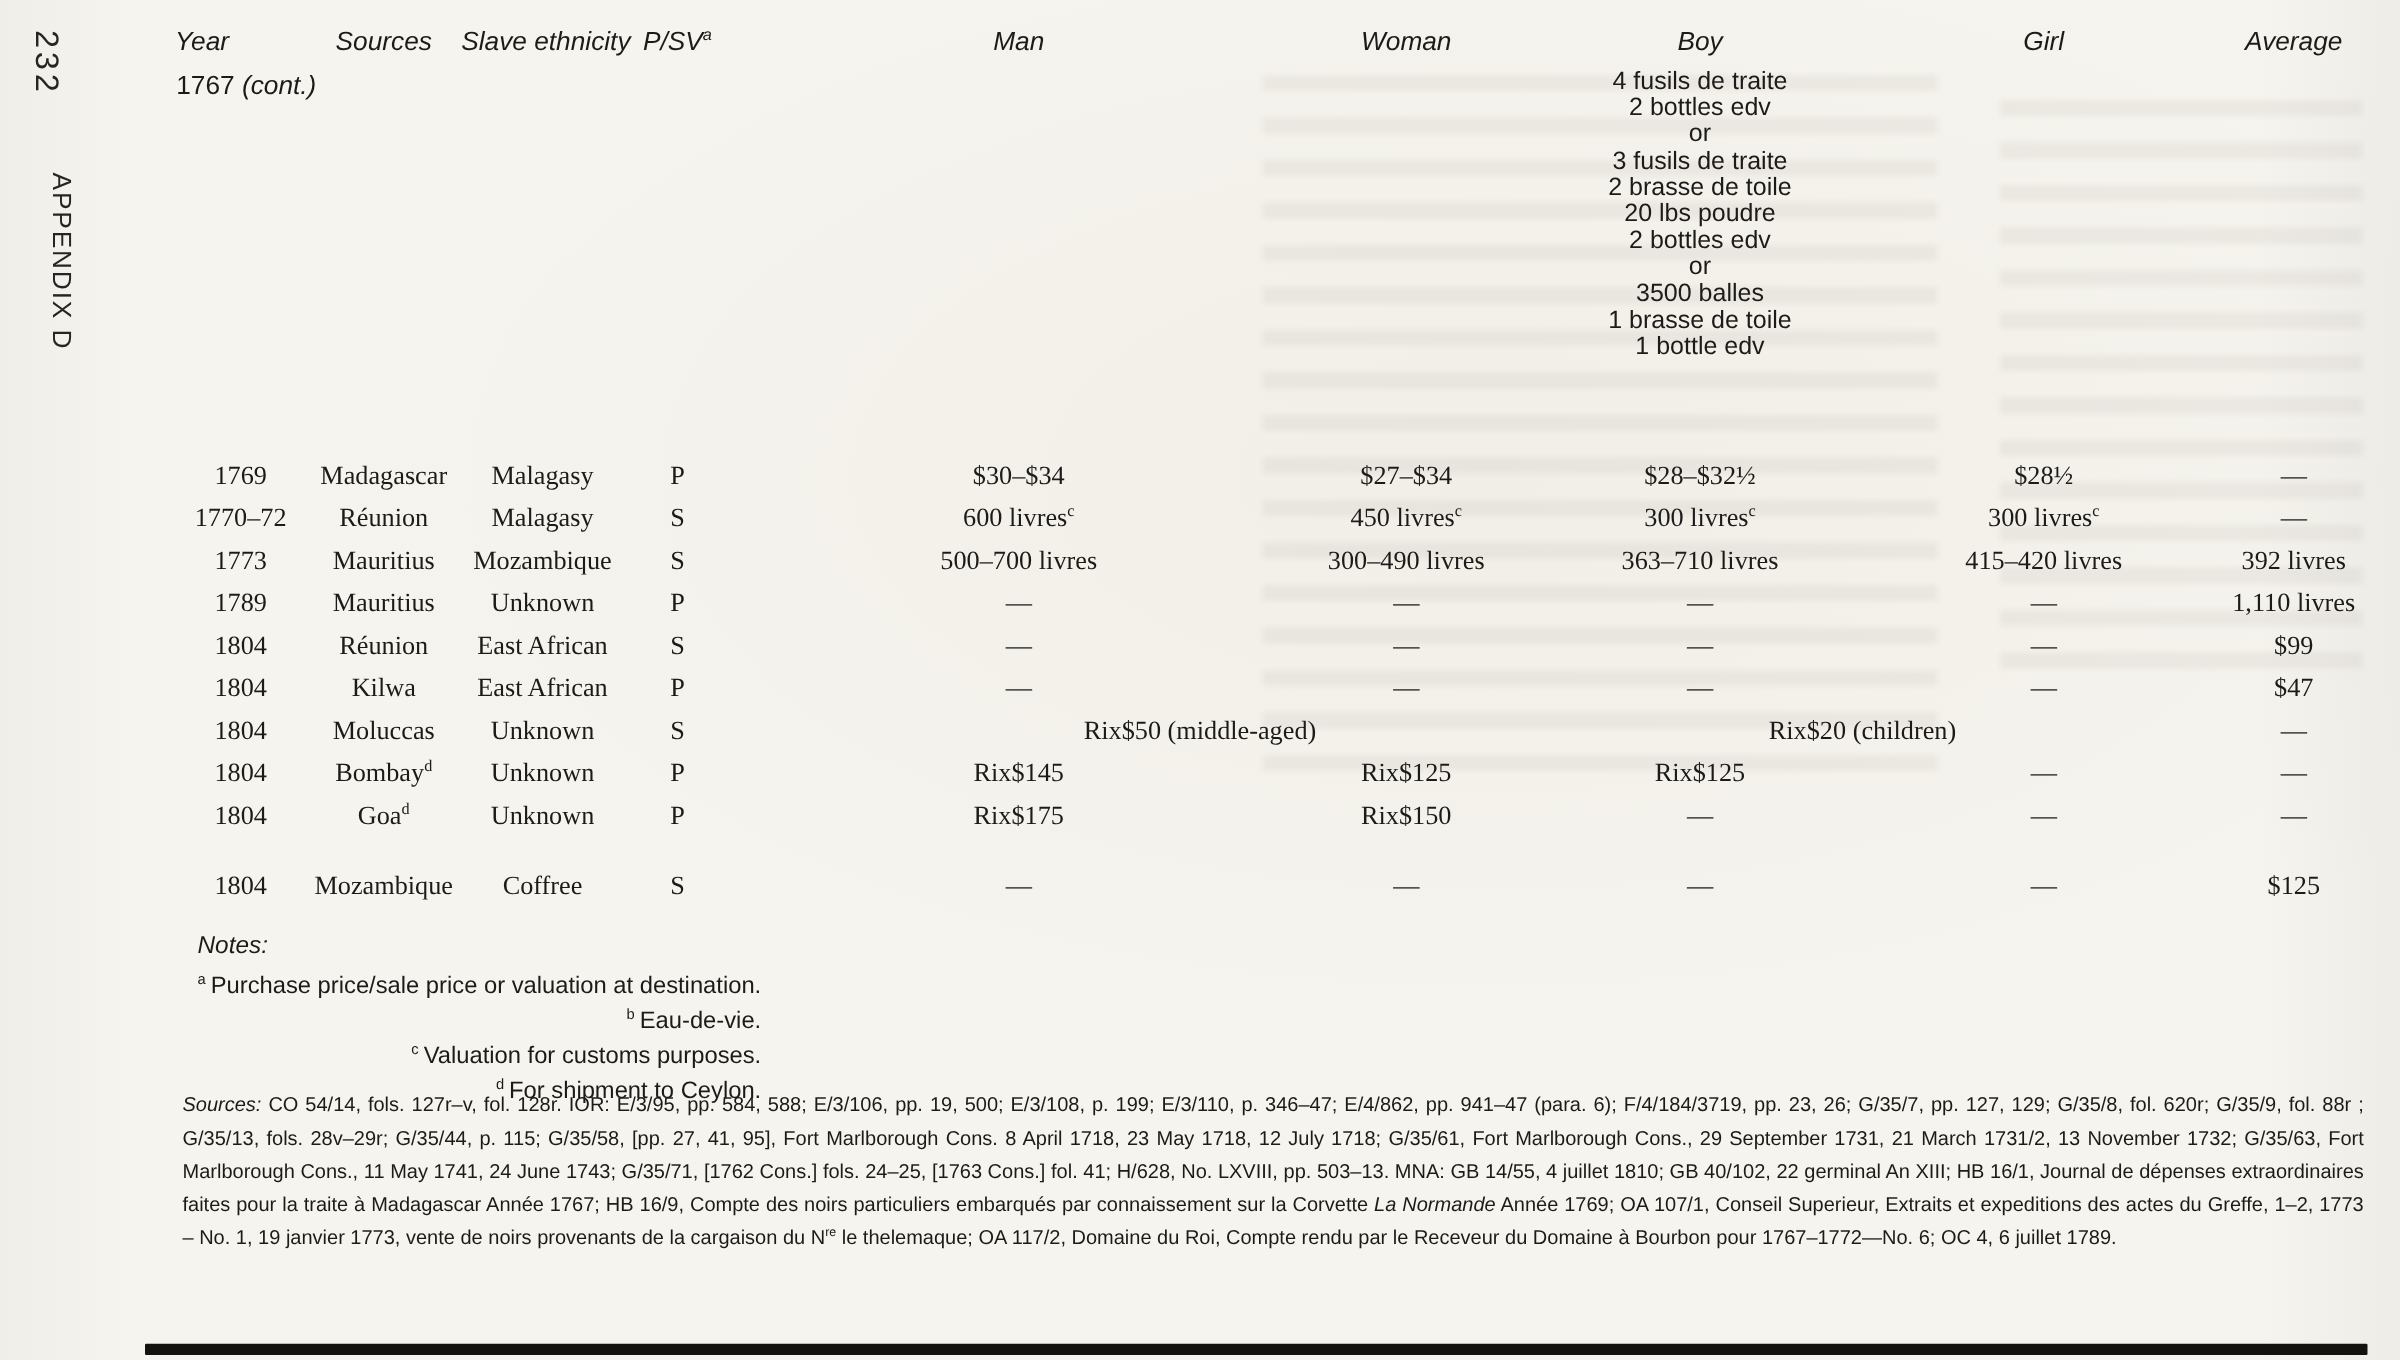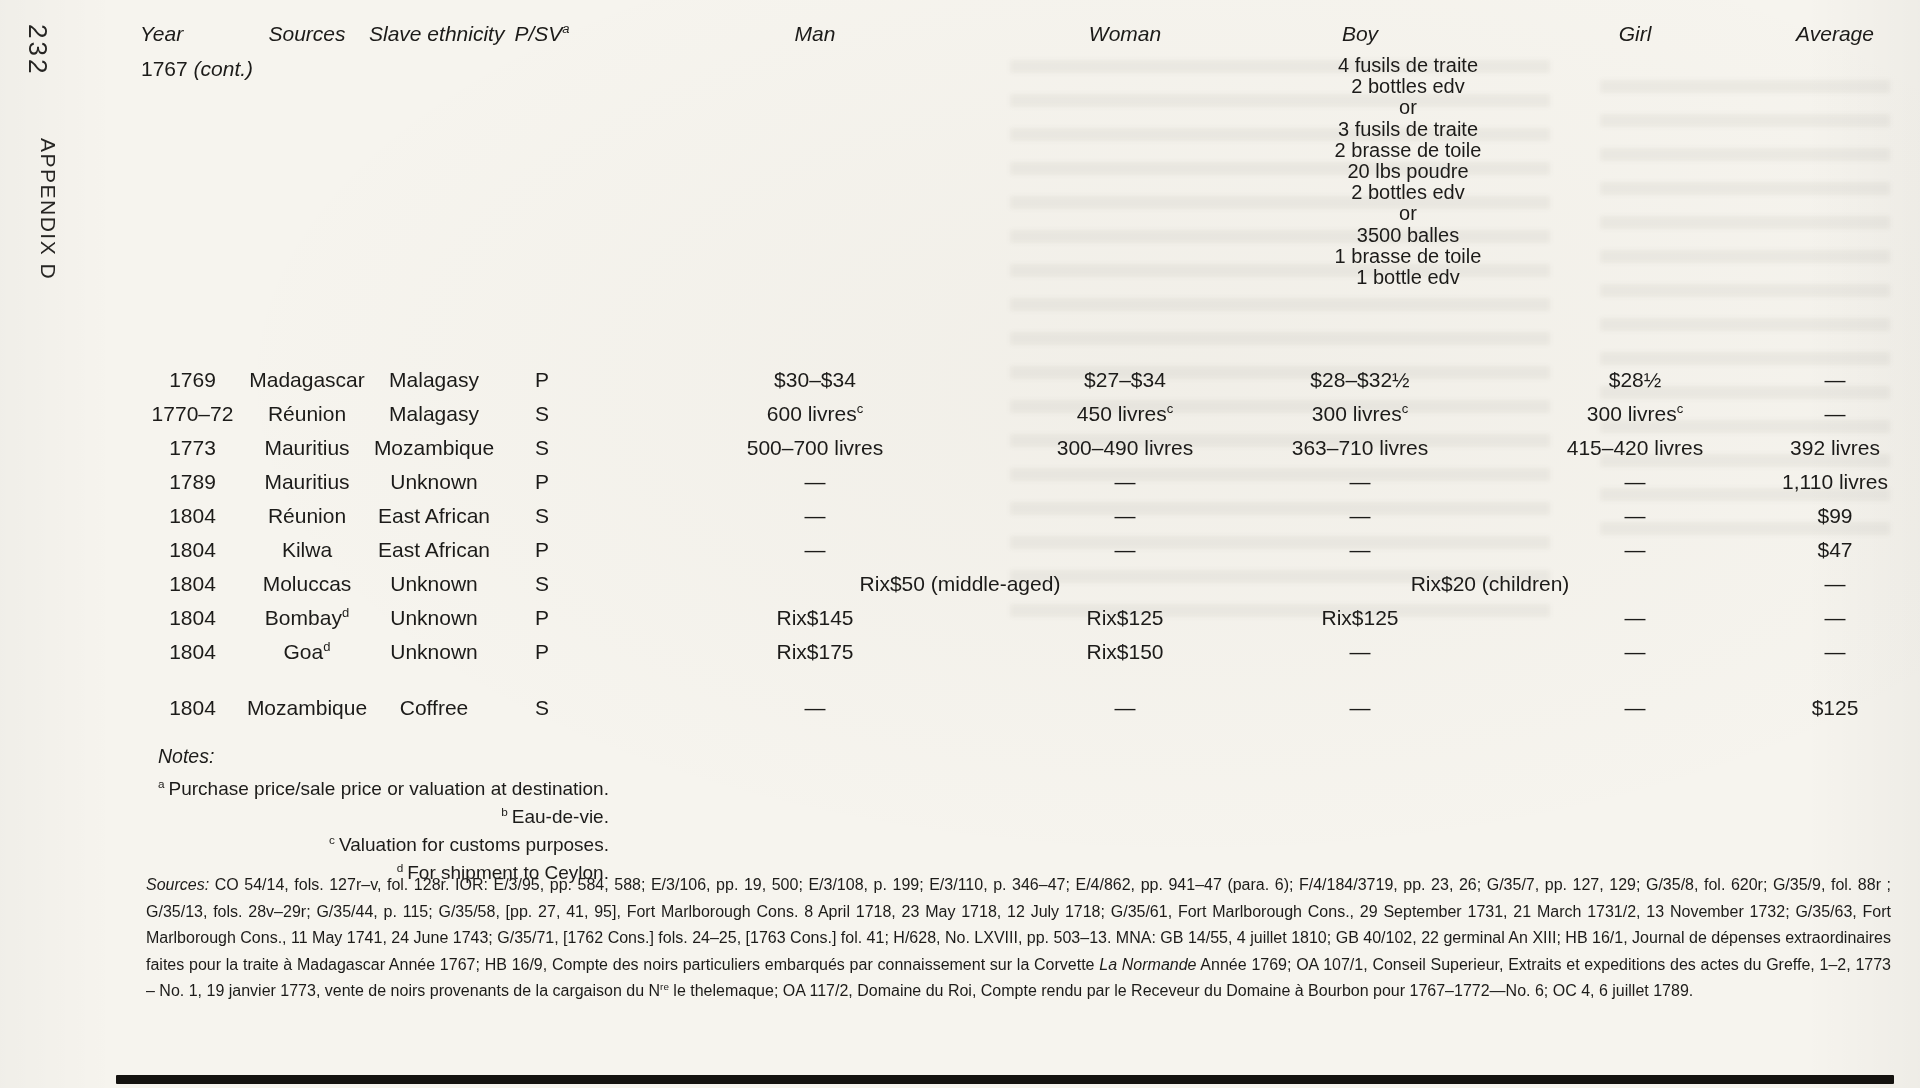--- a/index.html
+++ b/index.html
@@ -26,30 +26,30 @@
 
   
   table.grid{position:absolute;border-collapse:collapse;table-layout:fixed;}
   table.grid td{
     text-align:center;vertical-align:top;white-space:nowrap;overflow:visible;
     font-size:21px;padding:0;height:34px;color:#1c1b19;
   }
   #header-table{left:140px;top:22px;width:1775px;}
   #header-table td{font-style:italic;font-size:21px;height:28px;}
   #header-table td:first-child{text-align:left;}
-  #body-table{left:140px;top:368px;width:1775px;}
+  #body-table{left:140px;top:368px;width:1775px;font-family:Liberation Serif, serif;}
   #body-table tr.gap td{padding-top:22px;}
   #body-table td[colspan]:nth-child(5){padding-left:130px;}
   #body-table td[colspan]:nth-child(6){padding-left:20px;}
   sup{font-size:0.62em;vertical-align:super;line-height:0;}
 
   #cont-row{position:absolute;left:141px;top:57px;font-size:21px;}
   #cont-row .it{font-style:italic;}
 
-  #boy-goods{position:absolute;left:1253px;top:55px;width:310px;
+  #boy-goods{position:absolute;left:1205px;top:55px;width:310px;
     text-align:center;font-size:20px;line-height:21.2px;}
 
   #notes{position:absolute;left:158px;top:745px;font-size:19px;}
   #notes .notes-title{font-style:italic;margin-bottom:7px;font-size:19.5px;}
   #notes .note-line{height:28px;line-height:28px;text-align:right;}
   #notes sup{margin-right:4px;}
 
   #sources{position:absolute;left:142px;top:868px;width:1745px;
     font-size:16px;line-height:26.5px;text-align:justify;margin:4px;}
   #sources .it{font-style:italic;}

